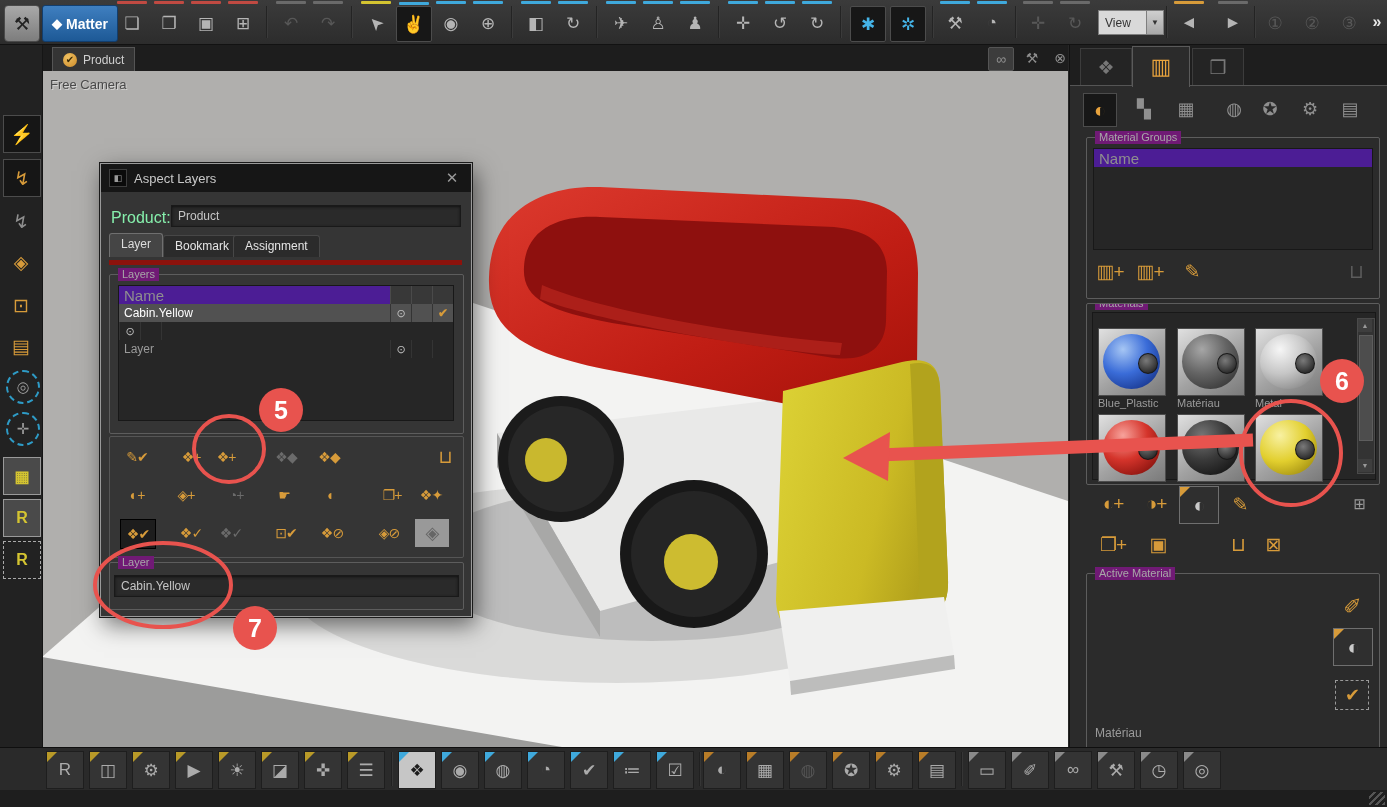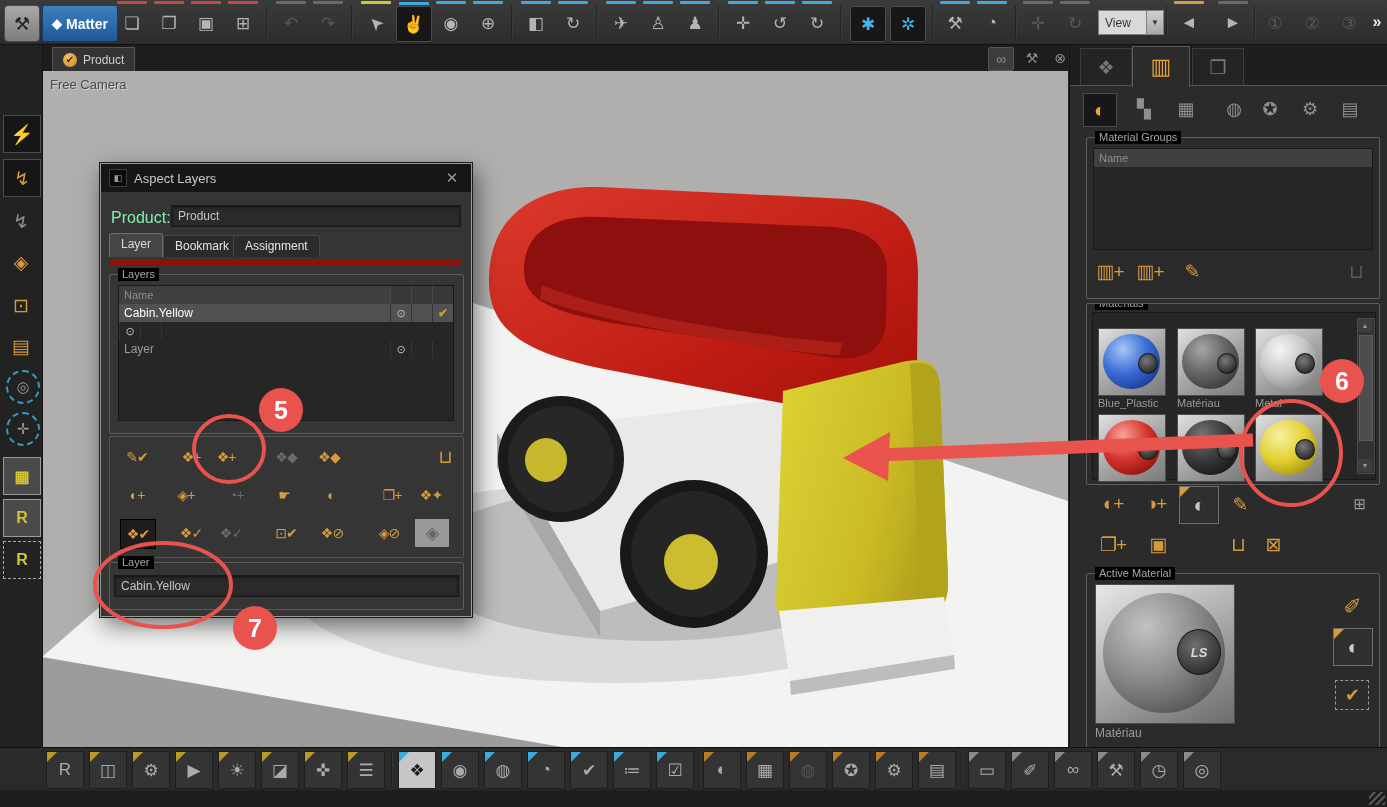--- a/index.html
+++ b/index.html
@@ -48,24 +48,24 @@
   #dialog{position:absolute;left:100px;top:163px;width:370px;height:452px;background:#353535;border:1px solid #9a9a9a;outline:1px solid #1a1a1a;box-shadow:4px 8px 22px rgba(0,0,0,.55);z-index:30}
   .dlg-title{height:28px;background:#161616;display:flex;align-items:center;gap:7px;padding:0 8px;color:#c9c9c9;font-size:13px}
   .dlg-ico{width:16px;height:16px;background:#0a0a0a;border:1px solid #3d3d3d;color:#9a9a9a;font-size:9px;display:flex;align-items:center;justify-content:center}
   .dlg-close{margin-left:auto;color:#9a9a9a;font-size:15px;width:22px;text-align:center}
   .dlg-label{position:absolute;color:#86efac;font-size:16px}
   .dlg-input{position:absolute;background:#2a2a2a;border:1px solid #191919;box-shadow:inset 0 1px 3px #121212;color:#c5c5c5;font-size:12px;line-height:20px;padding:0 6px;white-space:nowrap;overflow:hidden}
   .dlg-tab{position:absolute;top:71px;height:21px;line-height:21px;padding:0 11px;font-size:12px;background:#2b2b2b;color:#e5e5e5;border:1px solid #474747;border-bottom:none;border-radius:3px 3px 0 0}
   .dlg-tab.active{top:69px;background:#454545;color:#ddd;border-color:#6f6f6f;height:23px}
   .redbar{position:absolute;left:8px;top:96px;width:353px;height:5px;background:#8c120c}
   .gbox{position:absolute;border:1px solid #5d5d5d;border-radius:2px}
-  .legend{position:absolute;top:-7px;left:8px;background:#000000;padding:0 4px;font-size:11px;color:#a8a8a8;line-height:13px}
+  .legend{position:absolute;top:-7px;left:8px;background:#701a75;padding:0 4px;font-size:11px;color:#a8a8a8;line-height:13px}
   .ltable{position:absolute;left:8px;top:10px;width:334px;height:134px;background:#262626;border:1px solid #181818}
   .lrow{display:flex;height:18px;font-size:12px;color:#9a9a9a;align-items:stretch}
-  .lrow.header{background:#404040;color:#8f8f8f;font-size:11px}
+  .lrow.header{background:#4c1d95;color:#8f8f8f;font-size:15px}
   .lrow.sel{background:#515151;color:#fff}
   .lcell-name{flex:1;padding-left:5px;display:flex;align-items:center;white-space:nowrap;overflow:hidden}
   .lcell{width:20px;border-left:1px solid #343434;display:flex;align-items:center;justify-content:center;font-size:11px;color:#c0c0c0}
   .lrow.header .lcell{background:#383838;border-left:1px solid #4a4a4a}
   .chk{color:#d79b3a;font-size:12px;font-weight:bold}
   .dtools{position:absolute;left:8px;top:272px;width:353px;height:120px;border:1px solid #555;border-radius:2px}
   .dtool{position:absolute;width:34px;height:28px;display:flex;align-items:center;justify-content:center;color:#d79b3a;font-size:14px;letter-spacing:-1px}
   .dtool.big{font-size:18px}
   .dtool.dim{color:#6b6b6b}
   .dtool.active{background:#1d1d1d;border:1px solid #000}
@@ -580,24 +580,20 @@
       </div>
     <div class="rtool" style="left:151px;top:484px">
         <span>⊔</span>
       </div>
     <div class="rtool" style="left:186px;top:484px">
         <span>⊠</span>
       </div>
 
     <div class="gbox" style="left:16px;top:528px;width:292px;height:176px">
       <span class="legend">Active Material</span>
-      <div class="apreview" style="left:8px;top:10px">
-        <span class="asph"></span>
-        <span class="ahub">LS</span>
-      </div>
       <div class="mlabel" style="left:8px;top:152px;text-align:left;font-size:12px">Matériau</div>
       <div class="rtool" style="left:248px;top:18px;font-size:22px">
           <span>✐</span>
         </div>
       <div class="rtool grayball corner" style="left:246px;top:54px">
           <span>◐</span>
         </div>
       <div class="rtool dashedbtn" style="left:248px;top:106px">
           <span>✔</span>
         </div>

